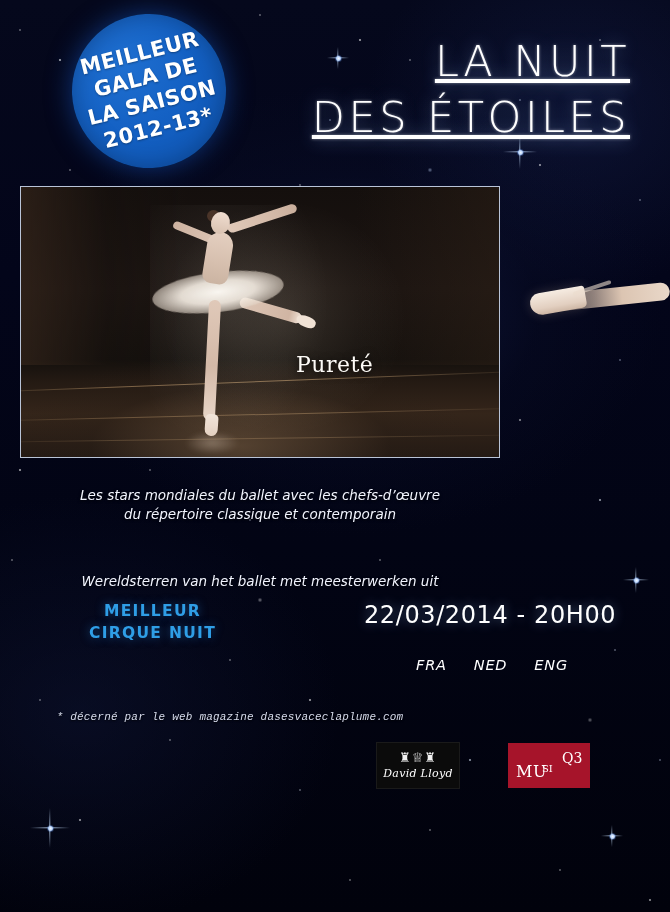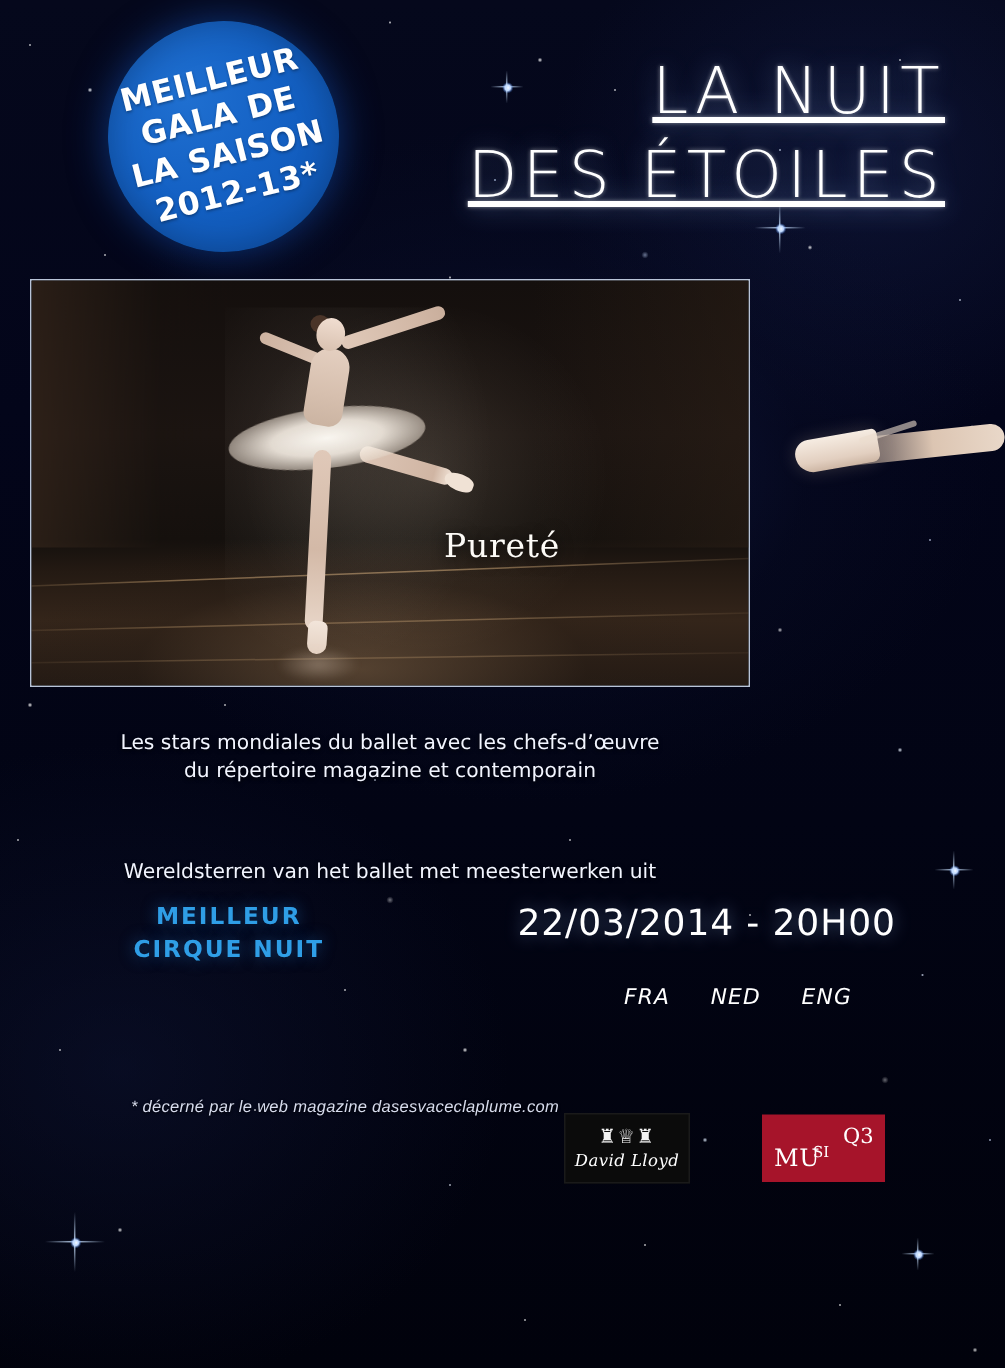--- a/index.html
+++ b/index.html
@@ -340,20 +340,21 @@
 
   
   #desc {
     position: absolute;
     left: 0;
     top: 486px;
     width: 520px;
     text-align: center;
     color: #f2f5ff;
     font-family: "DejaVu Sans", sans-serif;
+    font-style: italic;
     font-size: 13.5px;
     line-height: 1.42;
     text-shadow: 0 1px 3px rgba(0,0,0,.8);
   }
   #desc .grp { margin-bottom: 14px; }
   #desc .grp:last-child { margin-bottom: 0; margin-top: 48px; }
 
   
   #venue {
     position: absolute;
@@ -364,21 +365,21 @@
     color: #2f9ee6;
     font-family: "DejaVu Sans", sans-serif;
     font-weight: bold;
     font-size: 15.5px;
     letter-spacing: 1.3px;
     line-height: 1.42;
     text-shadow: 0 0 10px rgba(40,130,220,.5);
   }
   #datetime {
     position: absolute;
-    left: 345px;
+    left: 364px;
     top: 601px;
     color: #ffffff;
     font-family: "DejaVu Sans", sans-serif;
     font-size: 24px;
     letter-spacing: .6px;
     text-shadow: 0 0 12px rgba(160,200,255,.45);
   }
   #languages {
     position: absolute;
     left: 416px;
@@ -389,25 +390,25 @@
     font-family: "DejaVu Sans", sans-serif;
     font-size: 14.5px;
     letter-spacing: .8px;
   }
   #languages span { cursor: pointer; font-style: italic; }
 
   
   #footnote {
     position: absolute;
     left: 0;
-    top: 732px;
+    top: 711px;
     width: 460px;
     text-align: center;
     color: #d7dced;
-    font-family: Liberation Sans, sans-serif;
+    font-family: Liberation Mono, monospace;
     font-style: italic;
     font-size: 11px;
     letter-spacing: .2px;
     text-shadow: 0 1px 2px rgba(0,0,0,.8);
   }
 
   
   #sponsors {
     position: absolute;
     left: 376px;
@@ -536,21 +537,21 @@
 
   <div id="pointe-foot">
     <div class="leg"></div>
     <div class="shoe"></div>
     <div class="ribbon"></div>
   </div>
 
   <div id="desc">
     <div class="grp">
       <div>Les stars mondiales du ballet avec les chefs-d’œuvre</div>
-      <div>du répertoire magazine et contemporain</div>
+      <div>du répertoire classique et contemporain</div>
     </div>
     <div class="grp">
       <div>Wereldsterren van het ballet met meesterwerken uit</div>
     </div>
   </div>
 
   <div id="venue">
     <div>MEILLEUR</div>
     <div>CIRQUE NUIT</div>
   </div>

